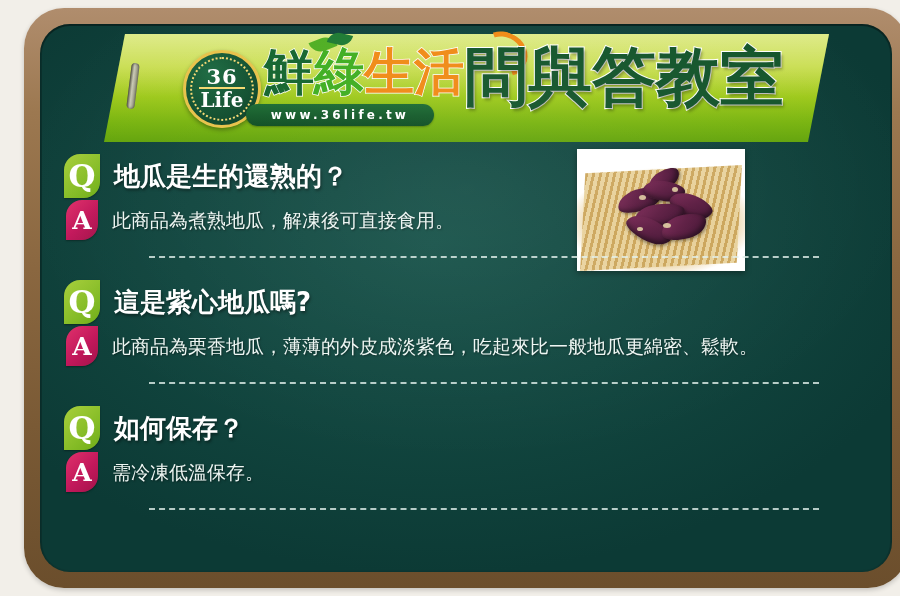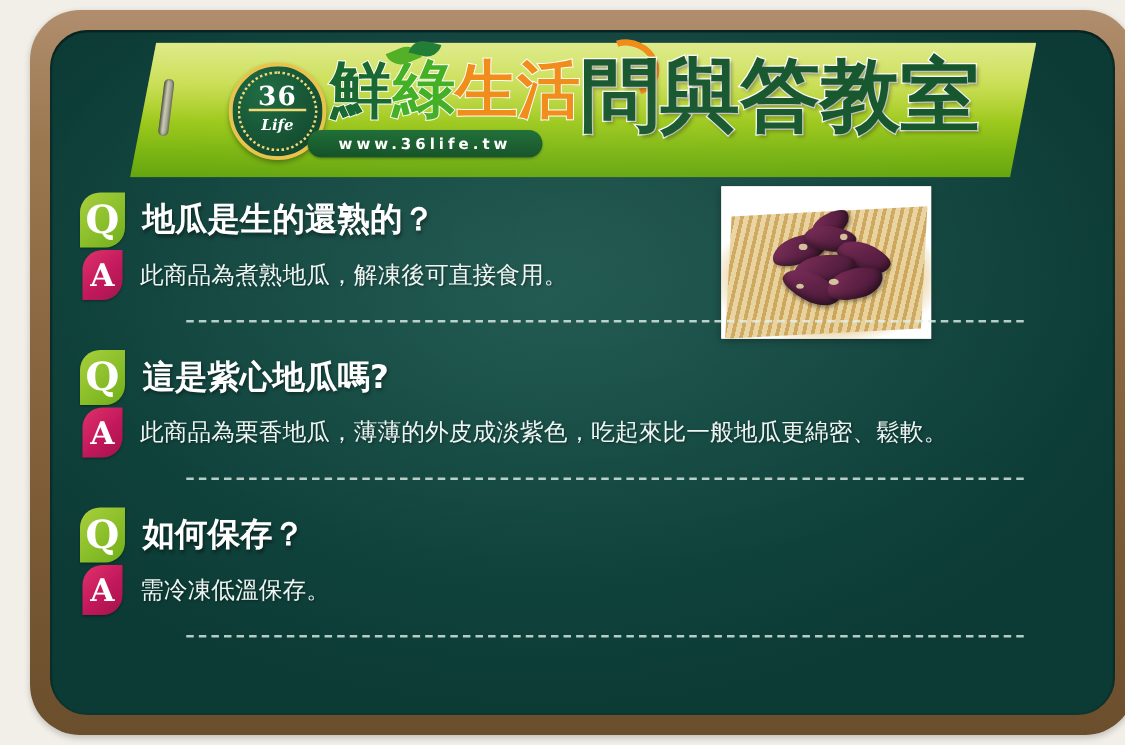--- a/index.html
+++ b/index.html
@@ -66,22 +66,22 @@
     box-sizing:border-box;
     box-shadow:0 2px 4px rgba(0,0,0,.35);
     display:flex;flex-direction:column;align-items:center;justify-content:center;
   }
   .logo-badge .ring{
     position:absolute;left:4px;top:4px;right:4px;bottom:4px;border-radius:50%;
     border:2px dotted #f4d873;
   }
   .logo-36{color:#fff;font-family:"DejaVu Serif","Liberation Serif",serif;font-weight:bold;
     font-size:21px;line-height:19px;letter-spacing:1px;position:relative;z-index:2;}
-  .logo-life{color:#fff;font-family:"DejaVu Serif","Liberation Serif",serif;font-style:italic;
-    font-weight:bold;font-size:12px;line-height:21px;position:relative;z-index:2;text-align:center;}
+  .logo-life{color:#fff;font-family:"DejaVu Serif","Liberation Serif",serif;
+    font-weight:bold;font-size:20px;line-height:21px;position:relative;z-index:2;text-align:center;}
   .logo-bar{width:46px;height:1.5px;background:#f4d873;position:relative;z-index:2;margin:1px 0;}
 
   
   .brand-cn{
     position:absolute;left:240px;top:34px;height:62px;
     font-family:"DejaVu Sans","Liberation Sans",sans-serif;
     font-weight:bold;font-size:50px;line-height:60px;white-space:nowrap;
   }
   .brand-cn span{ -webkit-text-stroke:1.5px #ffffff; paint-order:stroke fill;}
   .c-dk{color:#14652e;}

